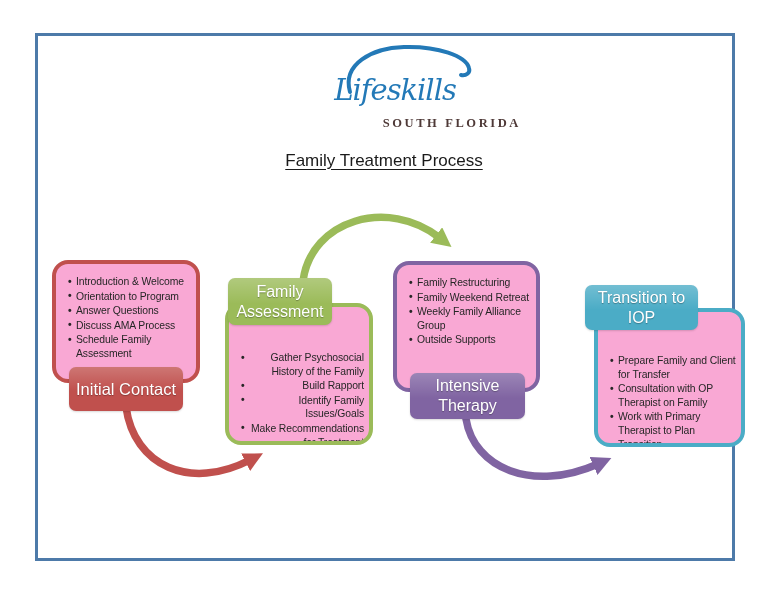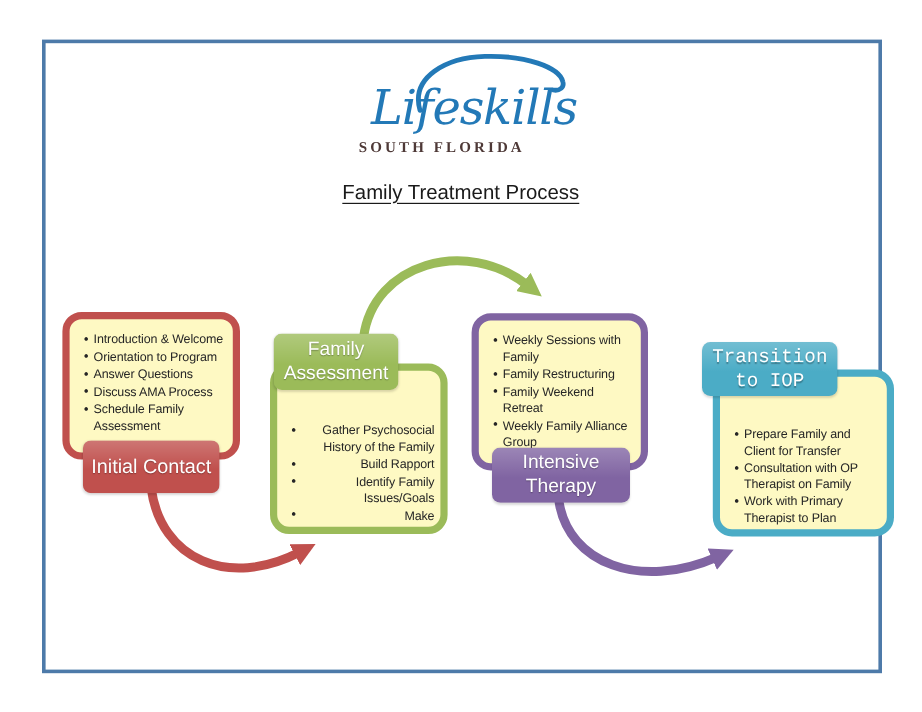--- a/index.html
+++ b/index.html
@@ -11,38 +11,38 @@
     position:absolute; left:35px; top:33px; width:700px; height:528px;
     border:3px solid #4d7aa9; background:transparent; z-index:1;
   }
 
   
   .logo { position:absolute; left:284px; top:44px; width:222px; height:100px; z-index:2; }
   .logo .swoosh { position:absolute; left:56px; top:0; width:150px; height:52px; overflow:visible; }
   .wordmark {
     position:absolute; top:22px; left:0; width:100%;
     font-family:"DejaVu Serif", serif; font-style:italic;
-    font-size:40px; line-height:48px; text-align:center; letter-spacing:-1px;
+    font-size:29px; line-height:48px; text-align:center; letter-spacing:-1px;
   }
   .logo-sub {
     position:absolute; top:72px; left:15px; width:100%;
     font-family:"Liberation Serif", serif;
-    font-size:12.5px; letter-spacing:2.6px; text-align:left; font-weight:bold;
+    font-size:12.5px; letter-spacing:2.6px; text-align:right; font-weight:bold;
   }
 
   
   .title {
     position:absolute; left:0; top:151px; width:100%; text-align:center;
     font-size:17px; color:#1a1a1a; font-weight:normal; z-index:2;
     text-decoration:underline; text-underline-offset:3px;
   }
 
   
   .box {
-    position:absolute; background:#fef9c3; border:6px solid #eab308;
+    position:absolute; background:#f9a8d4; border:4px solid #eab308;
     border-radius:16px; z-index:2; overflow:hidden;
   }
   .bullets { padding:11px 5px 0 12px; }
   .bullet {
     position:relative; padding-left:8px; margin-bottom:1px;
     font-size:10.4px; line-height:13.6px; color:#262626; letter-spacing:-0.1px;
   }
   .bullet::before { content:"\2022"; position:absolute; left:0; top:-0.5px; font-weight:bold; }
 
   .label {
@@ -105,37 +105,36 @@
         <div class="bullet">Gather Psychosocial History of the Family</div>
         <div class="bullet">Build Rapport</div>
         <div class="bullet">Identify Family Issues/Goals</div>
         <div class="bullet">Make Recommendations for Treatment</div>
       </div>
   </div>
   <div class="label s2-label" style="background-color: rgb(155, 187, 89);">Family Assessment</div>
 
   <div class="box s3-box" style="border-color: rgb(128, 100, 162);">
     <div class="bullets">
-        <div class="bullet">Weekly Sessions with Family</div>
         <div class="bullet">Family Restructuring</div>
         <div class="bullet">Family Weekend Retreat</div>
         <div class="bullet">Weekly Family Alliance Group</div>
         <div class="bullet">Outside Supports</div>
       </div>
   </div>
   <div class="label s3-label" style="background-color: rgb(128, 100, 162);">Intensive Therapy</div>
 
   <div class="box s4-box" style="border-color: rgb(75, 172, 198);">
     <div class="bullets">
         <div class="bullet">Prepare Family and Client for Transfer</div>
         <div class="bullet">Consultation with OP Therapist on Family</div>
         <div class="bullet">Work with Primary Therapist to Plan Transition</div>
       </div>
   </div>
-  <div class="label s4-label" style="background-color: rgb(75, 172, 198); font-family: Liberation Mono, monospace;">Transition to IOP</div>
+  <div class="label s4-label" style="background-color: rgb(75, 172, 198);">Transition to IOP</div>
 
   <svg class="arrows" width="768" height="593">
     <defs>
       <marker id="ah0" viewBox="0 0 10 10" refX="2.5" refY="5" markerWidth="2.6" markerHeight="2.6" orient="auto">
         <path d="M0,0 L10,5 L0,10 Z" fill="#c0504d"></path>
       </marker>
       <marker id="ah1" viewBox="0 0 10 10" refX="2.5" refY="5" markerWidth="2.6" markerHeight="2.6" orient="auto">
         <path d="M0,0 L10,5 L0,10 Z" fill="#9bbb59"></path>
       </marker>
       <marker id="ah2" viewBox="0 0 10 10" refX="2.5" refY="5" markerWidth="2.6" markerHeight="2.6" orient="auto">

